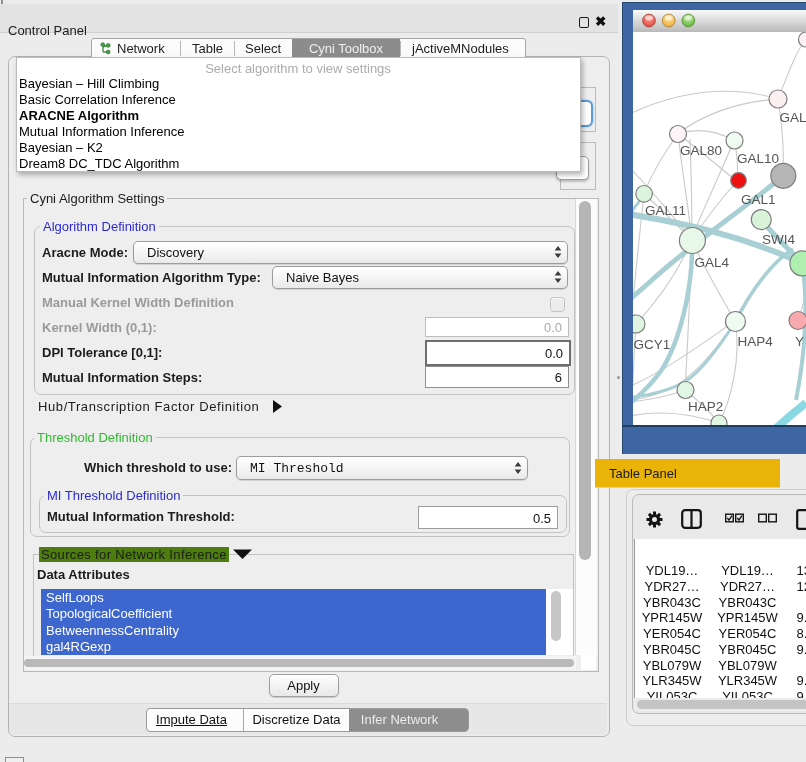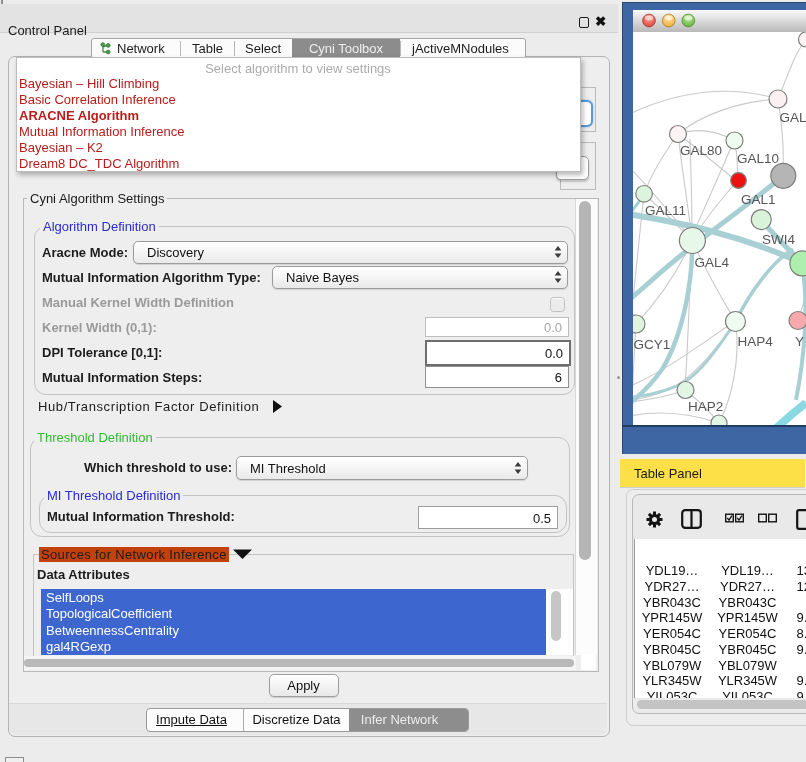--- a/index.html
+++ b/index.html
@@ -12,21 +12,21 @@
   .dis{color:#9a9a9a;}
   .combo{position:absolute;border:1px solid #9b9b9b;border-radius:5px;
      background:linear-gradient(#ffffff, #f6f6f6 45%, #e9e9e9);
      box-shadow:0 1px 1px rgba(0,0,0,0.12);}
   .combo .ct{position:absolute;left:13px;top:50%;transform:translateY(-50%);
      font-size:13px;color:#111;}
   .carr{position:absolute;right:5px;top:50%;transform:translateY(-50%);width:8px;height:12px;}
   .tf{position:absolute;background:#fff;border:1px solid #a9a9a9;
       font-size:13px;color:#111;text-align:right;}
   .tf span{position:absolute;right:6px;top:50%;transform:translateY(-50%);}
-  .tbox{position:absolute;border:1px solid #c0c0c0;border-radius:12px;}
+  .tbox{position:absolute;border:1px solid #c0c0c0;border-radius:7px;}
   .ttl{position:absolute;top:-8px;background:#eeeeee;padding:0 3px;font-size:13px;line-height:15px;}
 </style>
 </head>
 <body>
 
 <div class="abs" style="left:1px;top:0;width:2px;height:6px;background:#8d8d8d;"></div>
 <div class="abs" style="left:0;top:4px;width:618px;height:28px;background:#e3e3e3;border-bottom:1px solid #cfcfcf;">
   <div class="abs r13" style="left:8px;top:7px;margin-top:12px;">Control Panel</div>
 
   <div class="abs" style="left:579px;top:13px;width:8px;height:9px;border:1.8px solid #1b1b1b;border-radius:2px;"></div>
@@ -111,38 +111,38 @@
 
 <div class="abs r13" style="left:38px;top:399px;letter-spacing:0.6px;">Hub/Transcription Factor Definition</div>
 <svg class="abs" style="left:272px;top:399.5px;" width="11" height="13" viewBox="0 0 11 13">
     <path d="M1 0 L10 6.5 L1 13 Z" fill="#111"></path>
   </svg>
 
 <div class="tbox" style="left:30px;top:437px;width:538px;height:98px;border-color:#c3c3c3;">
   <div class="ttl" style="left:3px;color:#2fbb2f;">Threshold Definition</div>
 </div>
 <div class="abs b13" style="left:84px;top:460px;">Which threshold to use:</div>
-<div class="combo" style="left:236px;top:456px;width:290px;height:22px;">
+<div class="combo" style="left:236px;top:456px;width:290px;height:22px;font-family:Liberation Mono, monospace;">
   <span class="ct">MI Threshold</span>
   <svg class="carr" viewBox="0 0 8 12">
       <path d="M4 0 L7.4 4.4 L0.6 4.4 Z" fill="#3c3c3c"></path>
       <path d="M4 12 L7.4 7.6 L0.6 7.6 Z" fill="#3c3c3c"></path>
     </svg>
 </div>
 
 <div class="tbox" style="left:39px;top:495px;width:526px;height:36px;border-color:#c3c3c3;">
   <div class="ttl" style="left:4px;color:#2b2bd0;">MI Threshold Definition</div>
 </div>
 <div class="abs b13" style="left:47px;top:509px;">Mutual Information Threshold:</div>
 <div class="tf" style="left:418px;top:506px;width:138px;height:21px;border-color:#9d9d9d;">
     <span>0.5</span>
   </div>
 
 <div class="abs" style="left:33px;top:553.5px;width:539px;height:101px;border:1px solid #c3c3c3;border-bottom:none;"></div>
-<div class="abs r13" style="left:39px;top:546.5px;background:#c2410c;padding:0 2px;letter-spacing:0.35px;">Sources for Network Inference</div>
+<div class="abs r13" style="left:39px;top:546.5px;background:#4d7c0f;padding:0 2px;letter-spacing:0.35px;">Sources for Network Inference</div>
 <svg class="abs" style="left:233px;top:548.5px;" width="19" height="10" viewBox="0 0 19 10">
     <path d="M0 0.5 L19 0.5 L9.5 10 Z" fill="#111"></path>
   </svg>
 <div class="abs b13" style="left:37px;top:567px;">Data Attributes</div>
 
 <div class="abs" style="left:41px;top:588.5px;width:532px;height:66px;background:#ffffff;"></div>
 <div class="abs" style="left:41px;top:588.5px;width:505px;height:66px;background:#3e66cf;"></div>
 <div class="abs" style="left:46px;top:589.5px;width:480px;color:#fff;font-size:13px;line-height:16.6px;">SelfLoops<br>TopologicalCoefficient<br>BetweennessCentrality<br>gal4RGexp</div>
 <div class="abs" style="left:550.5px;top:591px;width:10px;height:50px;background:#c6c6c6;border-radius:6px;"></div>
 
@@ -153,21 +153,21 @@
   <div class="abs" style="left:202px;top:0;width:119px;height:22px;background:#8d8d8d;"></div>
   <div class="abs" style="left:0;top:3px;width:89px;text-align:center;font-size:13px;color:#111;text-decoration:underline;">Impute Data</div>
   <div class="abs" style="left:97px;top:3px;width:105px;text-align:center;font-size:13px;color:#111;">Discretize Data</div>
   <div class="abs" style="left:202px;top:3px;width:101px;text-align:center;font-size:13px;color:#ededed;">Infer Network</div>
 </div>
 
 <div class="abs" style="left:5px;top:757px;width:17px;height:10px;border:1.5px solid #8d8d8d;background:#efefef;"></div>
 
 <div class="abs" style="left:15.5px;top:56.5px;width:563px;height:113px;background:#ffffff;border:1px solid #bcbcbc;box-shadow:2px 3px 5px rgba(0,0,0,0.28);z-index:30;">
   <div class="abs" style="left:0;top:3px;width:563px;text-align:center;font-size:13px;color:#ababab;">Select algorithm to view settings</div>
-  <div class="abs" style="left:2.5px;top:18px;font-size:13px;line-height:16px;color:#b91c1c;">
+  <div class="abs" style="left:2.5px;top:18px;font-size:13px;line-height:16px;color:#000000;">
     Bayesian – Hill Climbing<br>
     Basic Correlation Inference<br>
     <b>ARACNE Algorithm</b><br>
     Mutual Information Inference<br>
     Bayesian – K2<br>
     Dream8 DC_TDC Algorithm
   </div>
 </div>
 
 <div class="abs" style="left:621.5px;top:2px;width:184.5px;height:451px;background:#3d66a2;border-top:1px solid #27496f;border-left:1px solid #27496f;"></div>
@@ -264,21 +264,21 @@
     <text x="737.5" y="346">HAP4</text>
     <text x="795" y="346">Y</text>
     <text x="633.5" y="349">GCY1</text>
     <text x="688" y="411">HAP2</text>
   </g>
 </svg>
 </div>
 <div class="abs" style="left:621.5px;top:425px;width:184.5px;height:1.5px;background:#1f3c63;"></div>
 <div class="abs" style="left:617px;top:376px;width:3px;height:3px;border-radius:50%;background:#9a9a9a;"></div>
 
-<div class="abs" style="left:620px;top:459px;width:184.5px;height:28px;background:#fde047;border-bottom:1px solid #cfcfcf;">
+<div class="abs" style="left:595px;top:459px;width:184.5px;height:28px;background:#eab308;border-bottom:1px solid #cfcfcf;">
   <div class="abs r13" style="left:14px;top:7px;">Table Panel</div>
 </div>
 <div class="abs" style="left:626px;top:489px;width:190px;height:235px;border:1px solid #cdcdcd;border-radius:7px;background:#ededed;"></div>
 <div class="abs" style="left:631.5px;top:493.5px;width:185px;height:218px;border:1px solid #b9b9b9;border-radius:7px;background:#e9e9e9;"></div>
 
 <svg class="abs" style="left:645px;top:510px;" width="19" height="19" viewBox="0 0 19 19">
   <g fill="#141414">
       <circle cx="9.5" cy="9.5" r="5.6"></circle>
   <g stroke="#141414" stroke-width="3">
     <path d="M9.5 1.5 V17.5 M1.5 9.5 H17.5 M3.9 3.9 L15.1 15.1 M15.1 3.9 L3.9 15.1"></path>

